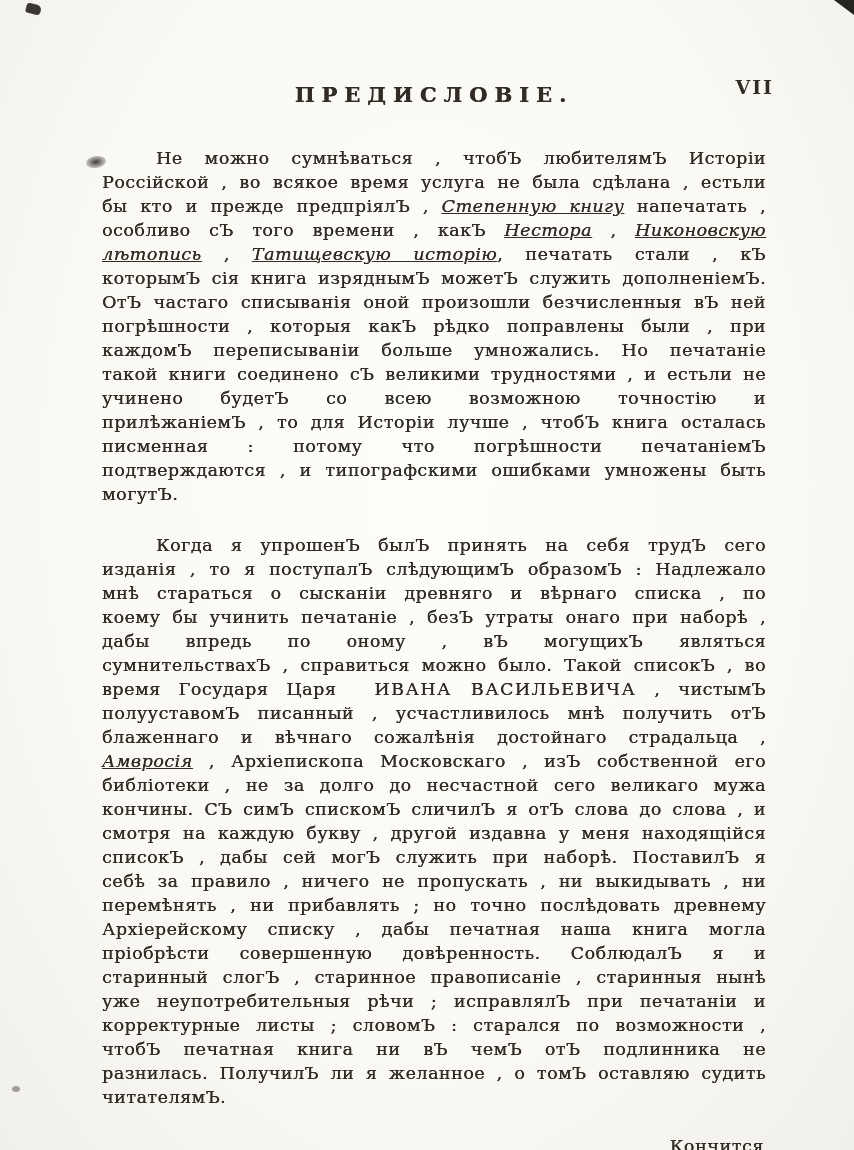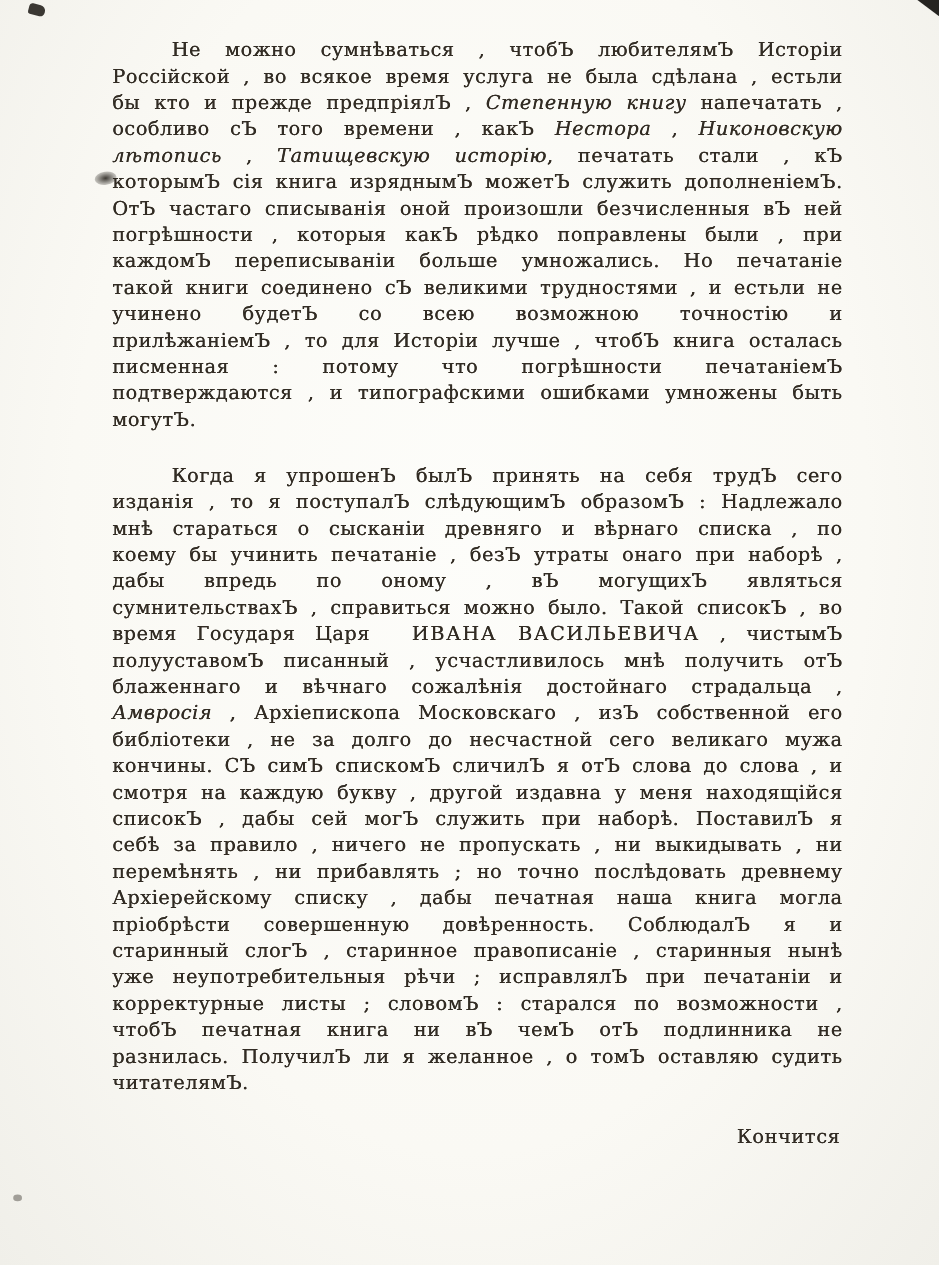--- a/index.html
+++ b/index.html
@@ -46,21 +46,21 @@
     margin:0 0 27px 0;
     text-align:justify;
     text-indent:54px;
     font-size:17.5px;
     line-height:24px;
     letter-spacing:0.5px;
     word-spacing:4.5px;
     text-shadow:0.25px 0 0 currentColor;
   }
   .run-normal{}
-  .run-italic{ font-style:italic; }
+  .run-italic{ font-style:italic;text-decoration:underline; }
   .run-caps{ letter-spacing:1.5px;margin-left:20px; }
   .catchword{
     margin:4px 90px 0 0;
     text-align:right;
     font-size:17.5px;
     letter-spacing:0.6px;
     word-spacing:4px;
     text-shadow:0.25px 0 0 currentColor;
   }
   
@@ -90,20 +90,24 @@
 </head>
 <body>
 
 <div class="page">
 
   <div class="artifact art-tl"></div>
   <div class="artifact art-tr"></div>
   <div class="artifact art-smudge"></div>
   <div class="artifact art-bl"></div>
 
+  <header class="header">
+    <span class="title">ПРЕДИСЛОВІЕ.</span>
+    <span class="pagenum">VII</span>
+  </header>
 
   <main class="body">
       <p class="para"><span class="run-normal">Не можно сумнѣваться&nbsp;, чтобЪ любителямЪ Исторіи Россійской&nbsp;, во всякое время услуга не была сдѣлана&nbsp;, естьли бы кто и прежде предпріялЪ&nbsp;, </span><span class="run-italic">Степенную книгу</span><span class="run-normal"> напечатать&nbsp;, особливо сЪ того времени&nbsp;, какЪ </span><span class="run-italic">Нестора</span><span class="run-normal">&nbsp;, </span><span class="run-italic">Никоновскую лѣтопись</span><span class="run-normal">&nbsp;, </span><span class="run-italic">Татищевскую исторію</span><span class="run-normal">, печатать стали&nbsp;, кЪ которымЪ сія книга изряднымЪ можетЪ служить дополненіемЪ. ОтЪ частаго списыванія оной произошли безчисленныя вЪ ней погрѣшности&nbsp;, которыя какЪ рѣдко поправлены были&nbsp;, при каждомЪ переписываніи больше умножались. Но печатаніе такой книги соединено сЪ великими трудностями&nbsp;, и естьли не учинено будетЪ со всею возможною точностію и прилѣжаніемЪ&nbsp;, то для Исторіи лучше&nbsp;, чтобЪ книга осталась писменная&nbsp;: потому что погрѣшности печатаніемЪ подтверждаются&nbsp;, и типографскими ошибками умножены быть могутЪ.</span></p>
       <p class="para"><span class="run-normal">Когда я упрошенЪ былЪ принять на себя трудЪ сего изданія&nbsp;, то я поступалЪ слѣдующимЪ образомЪ&nbsp;: Надлежало мнѣ стараться о сысканіи древняго и вѣрнаго списка&nbsp;, по коему бы учинить печатаніе&nbsp;, безЪ утраты онаго при наборѣ&nbsp;, дабы впредь по оному&nbsp;, вЪ могущихЪ являться сумнительствахЪ&nbsp;, справиться можно было. Такой списокЪ&nbsp;, во время Государя Царя </span><span class="run-caps">ИВАНА ВАСИЛЬЕВИЧА</span><span class="run-normal">&nbsp;, чистымЪ полууставомЪ писанный&nbsp;, усчастливилось мнѣ получить отЪ блаженнаго и вѣчнаго сожалѣнія достойнаго страдальца&nbsp;, </span><span class="run-italic">Амвросія</span><span class="run-normal">&nbsp;, Архіепископа Московскаго&nbsp;, изЪ собственной его библіотеки&nbsp;, не за долго до несчастной сего великаго мужа кончины. СЪ симЪ спискомЪ сличилЪ я отЪ слова до слова&nbsp;, и смотря на каждую букву&nbsp;, другой издавна у меня находящійся списокЪ&nbsp;, дабы сей могЪ служить при наборѣ. ПоставилЪ я себѣ за правило&nbsp;, ничего не пропускать&nbsp;, ни выкидывать&nbsp;, ни перемѣнять&nbsp;, ни прибавлять&nbsp;; но точно послѣдовать древнему Архіерейскому списку&nbsp;, дабы печатная наша книга могла пріобрѣсти совершенную довѣренность. СоблюдалЪ я и старинный слогЪ&nbsp;, старинное правописаніе&nbsp;, старинныя нынѣ уже неупотребительныя рѣчи&nbsp;; исправлялЪ при печатаніи и корректурные листы&nbsp;; словомЪ&nbsp;: старался по возможности&nbsp;, чтобЪ печатная книга ни вЪ чемЪ отЪ подлинника не разнилась. ПолучилЪ ли я желанное&nbsp;, о томЪ оставляю судить читателямЪ.</span></p>
     </main>
 
   <div class="catchword">Кончится</div>
 
 </div>
 

